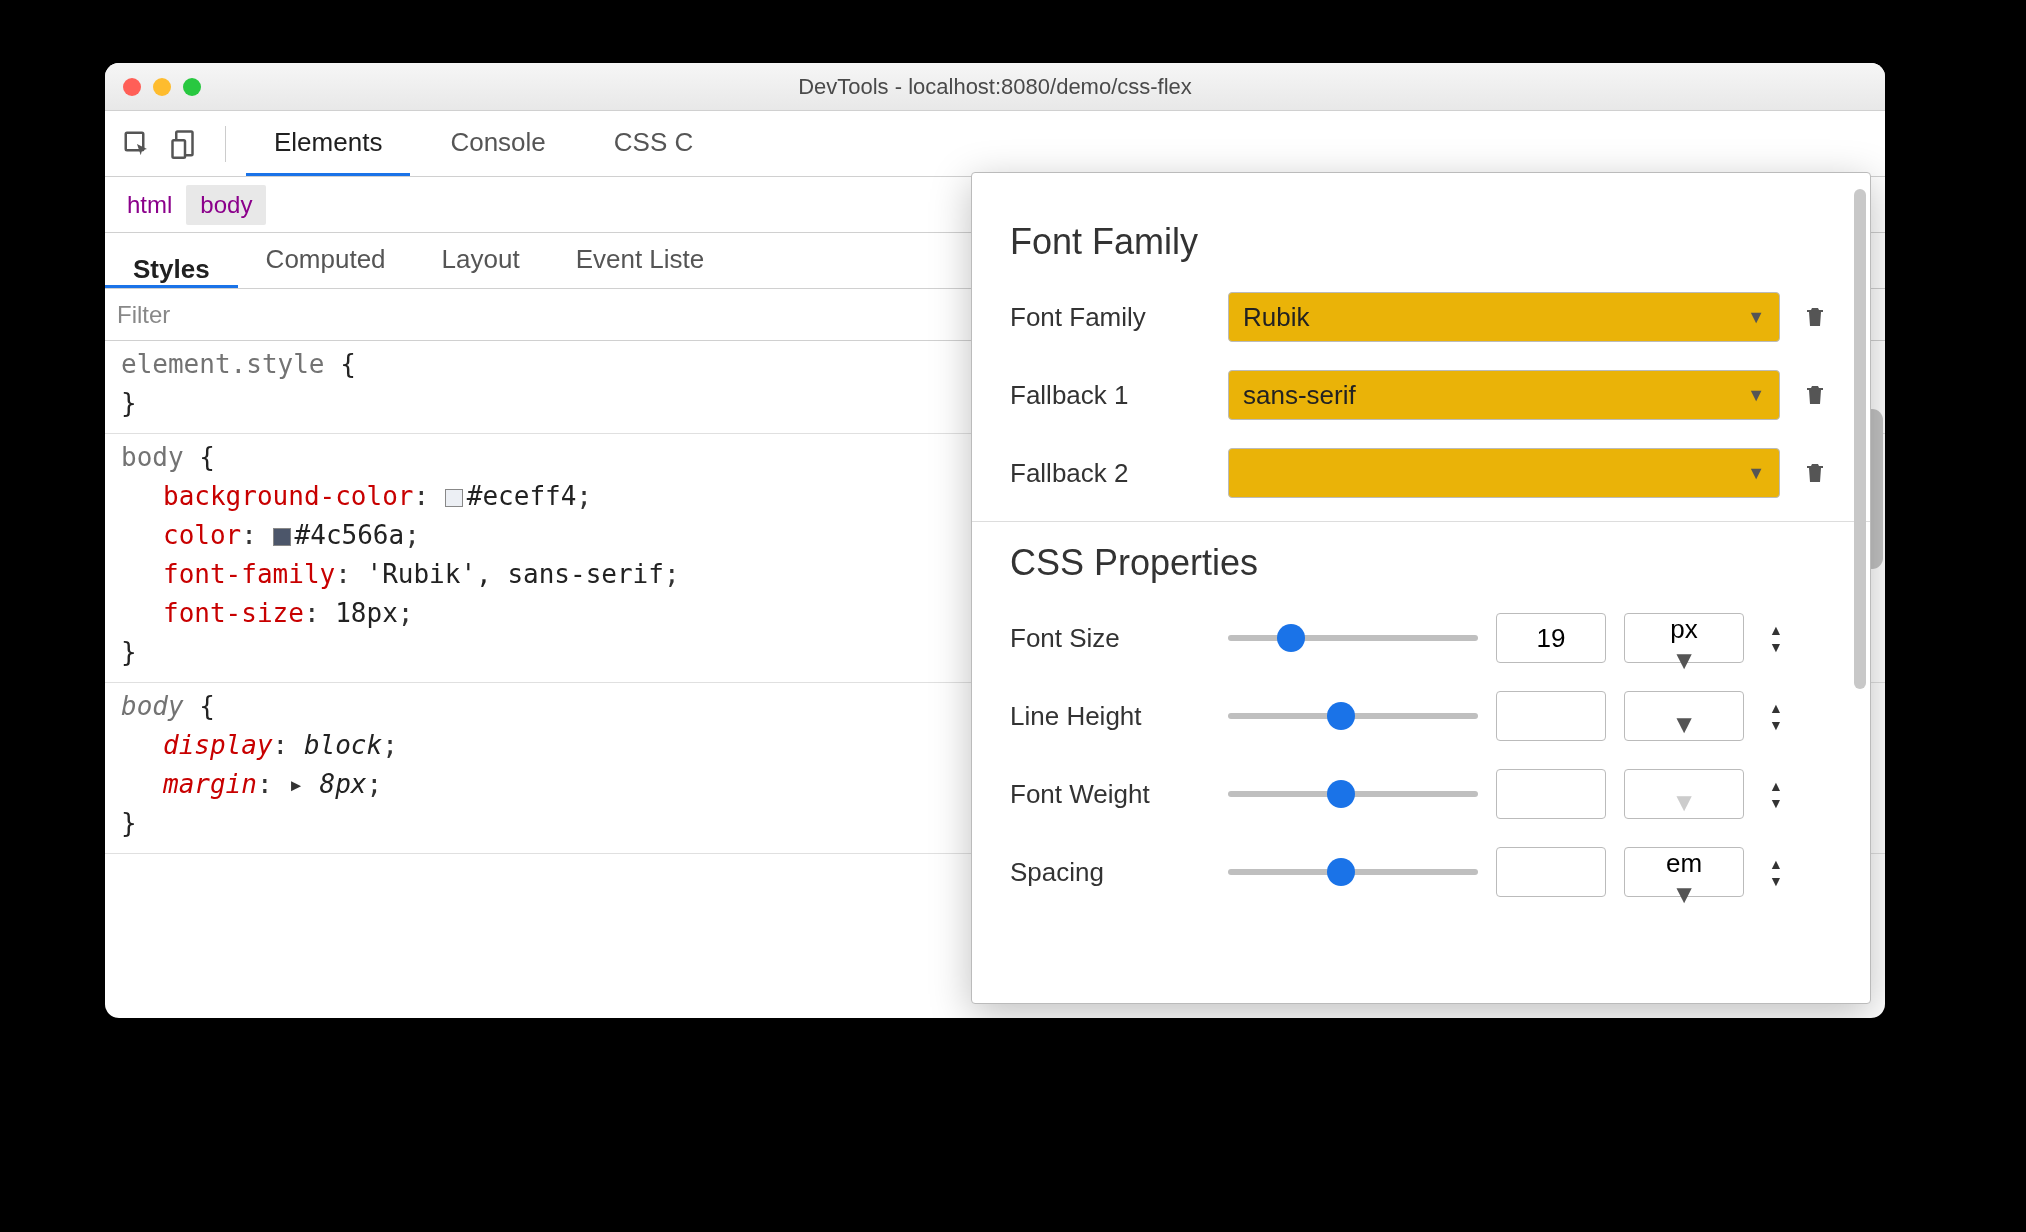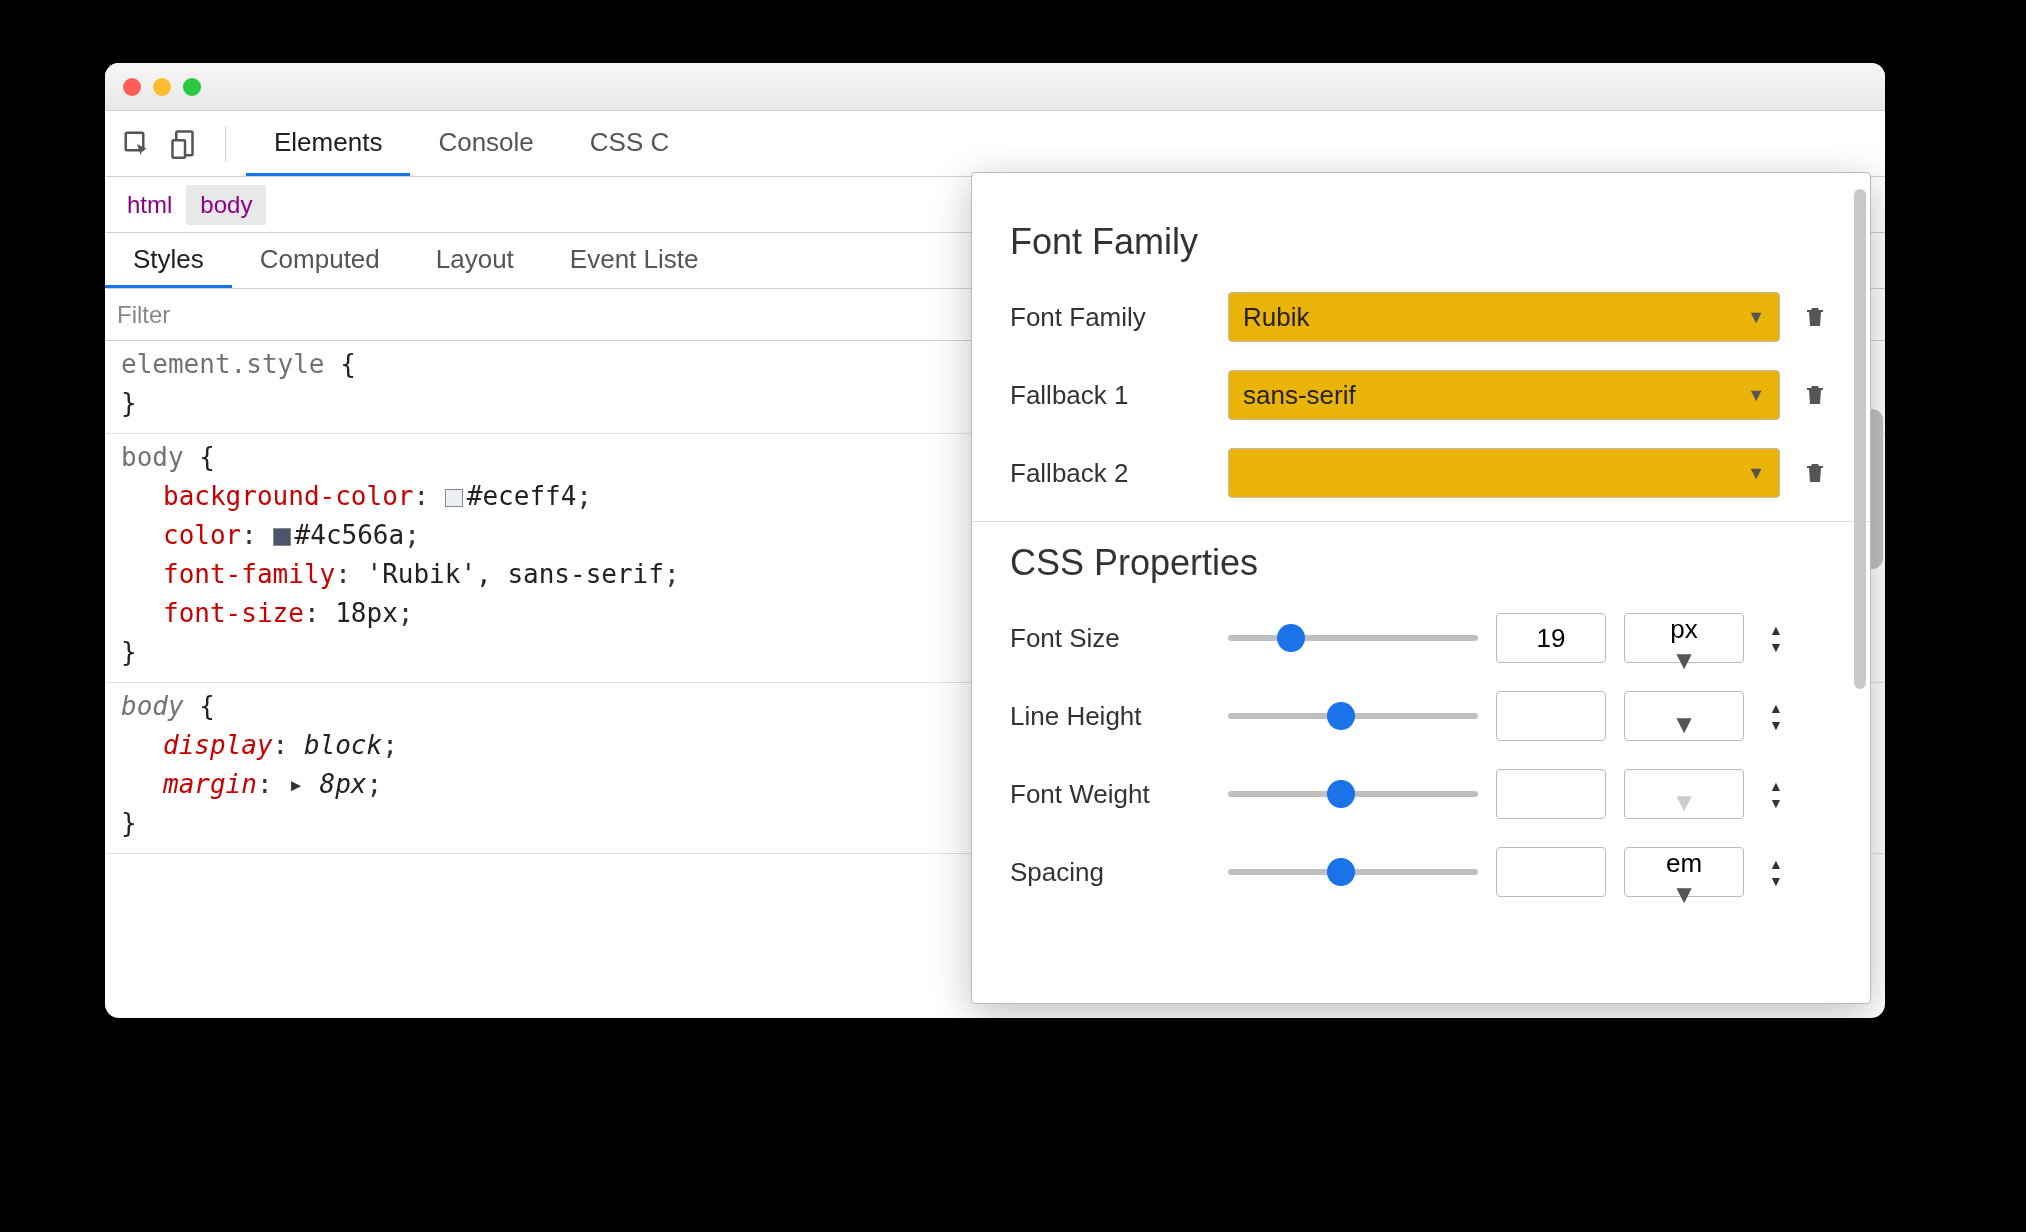--- a/index.html
+++ b/index.html
@@ -46,21 +46,21 @@
     display:flex; align-items:center;
     border-bottom:1px solid #d0d0d0;
     padding: 0 12px;
     gap: 8px;
   }
   .tb-icon {
     width:40px; height:40px; display:flex; align-items:center; justify-content:center;
     color:#555;
   }
   .tb-sep { width:1px; height:36px; background:#ccc; margin:0 12px;}
-  .tabs { display:flex; height:100%; align-items:stretch; gap:0;}
+  .tabs { display:flex; height:100%; align-items:stretch; gap:12px;}
   .tab {
     padding: 0 28px;
     display:flex; align-items:center;
     font-size:26px;
     color:#555;
     cursor:pointer;
     border-bottom: 3px solid transparent;
   }
   .tab.active { color:#202020; border-bottom-color:#1a73e8; font-weight:500;}
   .lower {
@@ -75,21 +75,21 @@
   }
   .crumb.sel { background:#e8e8e8; border-radius:2px;}
   .subtabs {
     height:56px; display:flex; align-items:stretch;
     border-bottom:1px solid #d0d0d0;
   }
   .subtab {
     padding:0 28px; display:flex; align-items:center; font-size:26px;
     color:#555; cursor:pointer; border-bottom:3px solid transparent;
   }
-  .subtab.active { color:#202020; border-bottom-color:#1a73e8; font-weight:400;}
+  .subtab.active { color:#202020; border-bottom-color:#1a73e8; font-weight:700;align-items:flex-end;}
   .filter-row {
     height:52px; display:flex; align-items:center; padding:0 12px;
     border-bottom:1px solid #d0d0d0;
   }
   .filter-row input {
     border:none; outline:none; font-size:24px; width:100%; color:#333;
     background:transparent;
   }
   .filter-row input::placeholder{ color:#888;}
   .styles-body {
@@ -182,20 +182,21 @@
 <body>
 
 <div class="window">
 
   <div class="titlebar">
     <div class="traffic">
       <div class="dot red"></div>
       <div class="dot yellow"></div>
       <div class="dot green"></div>
     </div>
+    <div class="title-text">DevTools - localhost:8080/demo/css-flex</div>
   </div>
 
   <div class="toolbar">
     <div class="tb-icon">
       <svg width="30" height="30" viewBox="0 0 24 24" fill="none" stroke="#555" stroke-width="2">
         <rect x="3" y="3" width="14" height="14" rx="1"></rect>
         <path d="M12 12 L20 16 L16 17 L15 21 Z" fill="#555" stroke="none"></path>
       </svg>
     </div>
     <div class="tb-icon">

